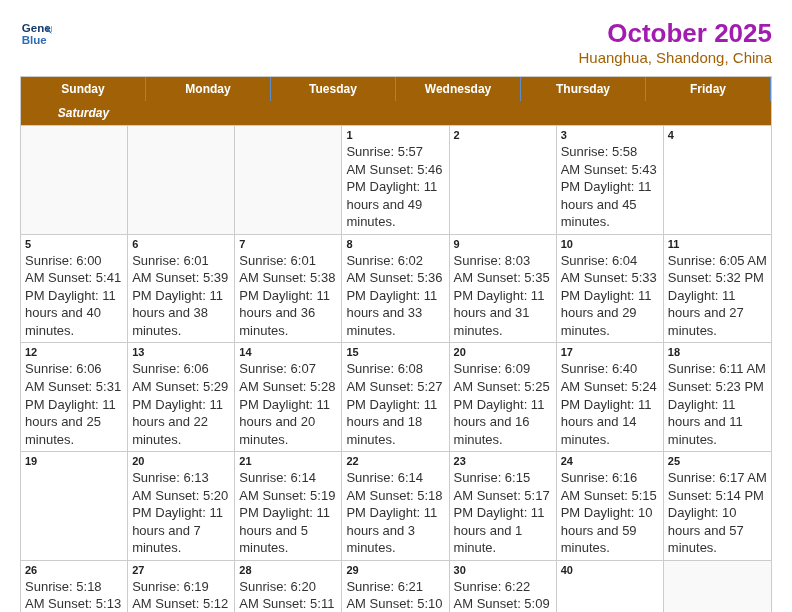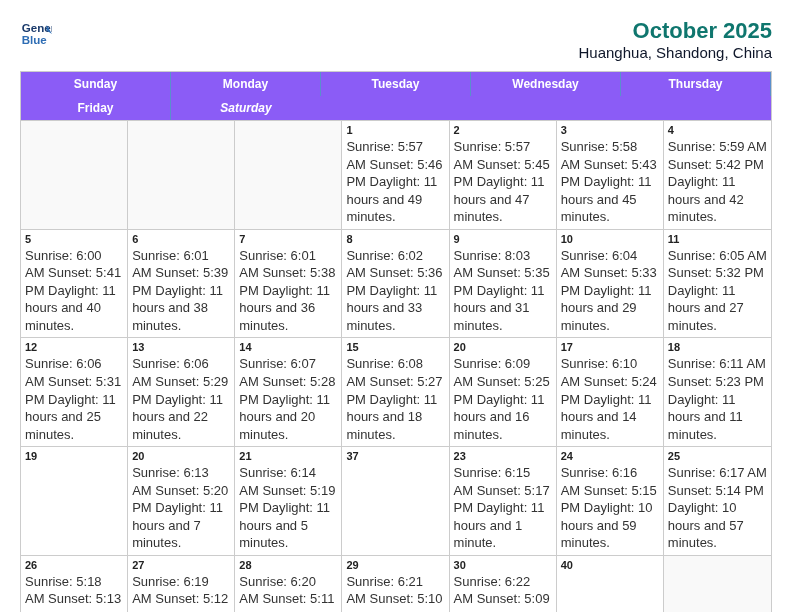--- a/index.html
+++ b/index.html
@@ -29,39 +29,39 @@
       gap: 4px;
     }
     .logo-icon {
       width: 32px;
       height: 32px;
     }
     .title-block {
       text-align: right;
     }
     .title-block h1 {
-      font-size: 22px;
+      font-size: 26px;
       font-weight: bold;
-      color: #0f766e;
+      color: #a21caf;
     }
     .title-block h2 {
       font-size: 15px;
       font-weight: normal;
-      color: #0f172a;
+      color: #a16207;
     }
     .calendar {
       flex: 1;
       display: flex;
       flex-direction: column;
       border: 1px solid #ccc;
     }
     .cal-header-row {
       display: grid;
-      grid-template-columns: repeat(5, 1fr);
-      background: #8b5cf6;
+      grid-template-columns: repeat(6, 1fr);
+      background: #a16207;
     }
     .cal-header-cell {
       color: #fff;
       font-size: 12px;
       font-weight: bold;
       text-align: center;
       padding: 5px 2px;
       border-right: 1px solid #5a8fcc;
     }
     .cal-header-cell:last-child { border-right: none; font-style: italic; }
@@ -134,38 +134,30 @@
           <div class="cal-cell empty"></div>
           <div class="cal-cell">
             <div class="day-num">1</div>
             <div class="cell-text">Sunrise: 5:57 AM
 Sunset: 5:46 PM
 Daylight: 11 hours
 and 49 minutes.</div>
           </div>
           <div class="cal-cell">
             <div class="day-num">2</div>
-            <div class="cell-text">Sunrise: 5:57 AM
-Sunset: 5:45 PM
-Daylight: 11 hours
-and 47 minutes.</div>
           </div>
           <div class="cal-cell">
             <div class="day-num">3</div>
             <div class="cell-text">Sunrise: 5:58 AM
 Sunset: 5:43 PM
 Daylight: 11 hours
 and 45 minutes.</div>
           </div>
           <div class="cal-cell">
             <div class="day-num">4</div>
-            <div class="cell-text">Sunrise: 5:59 AM
-Sunset: 5:42 PM
-Daylight: 11 hours
-and 42 minutes.</div>
           </div>
         </div>
         <div class="cal-week">
           <div class="cal-cell">
             <div class="day-num">5</div>
             <div class="cell-text">Sunrise: 6:00 AM
 Sunset: 5:41 PM
 Daylight: 11 hours
 and 40 minutes.</div>
           </div>
@@ -243,21 +235,21 @@
           </div>
           <div class="cal-cell">
             <div class="day-num">20</div>
             <div class="cell-text">Sunrise: 6:09 AM
 Sunset: 5:25 PM
 Daylight: 11 hours
 and 16 minutes.</div>
           </div>
           <div class="cal-cell">
             <div class="day-num">17</div>
-            <div class="cell-text">Sunrise: 6:10 AM
+            <div class="cell-text">Sunrise: 6:40 AM
 Sunset: 5:24 PM
 Daylight: 11 hours
 and 14 minutes.</div>
           </div>
           <div class="cal-cell">
             <div class="day-num">18</div>
             <div class="cell-text">Sunrise: 6:11 AM
 Sunset: 5:23 PM
 Daylight: 11 hours
 and 11 minutes.</div>
@@ -275,21 +267,25 @@
 and 7 minutes.</div>
           </div>
           <div class="cal-cell">
             <div class="day-num">21</div>
             <div class="cell-text">Sunrise: 6:14 AM
 Sunset: 5:19 PM
 Daylight: 11 hours
 and 5 minutes.</div>
           </div>
           <div class="cal-cell">
-            <div class="day-num">37</div>
+            <div class="day-num">22</div>
+            <div class="cell-text">Sunrise: 6:14 AM
+Sunset: 5:18 PM
+Daylight: 11 hours
+and 3 minutes.</div>
           </div>
           <div class="cal-cell">
             <div class="day-num">23</div>
             <div class="cell-text">Sunrise: 6:15 AM
 Sunset: 5:17 PM
 Daylight: 11 hours
 and 1 minute.</div>
           </div>
           <div class="cal-cell">
             <div class="day-num">24</div>

